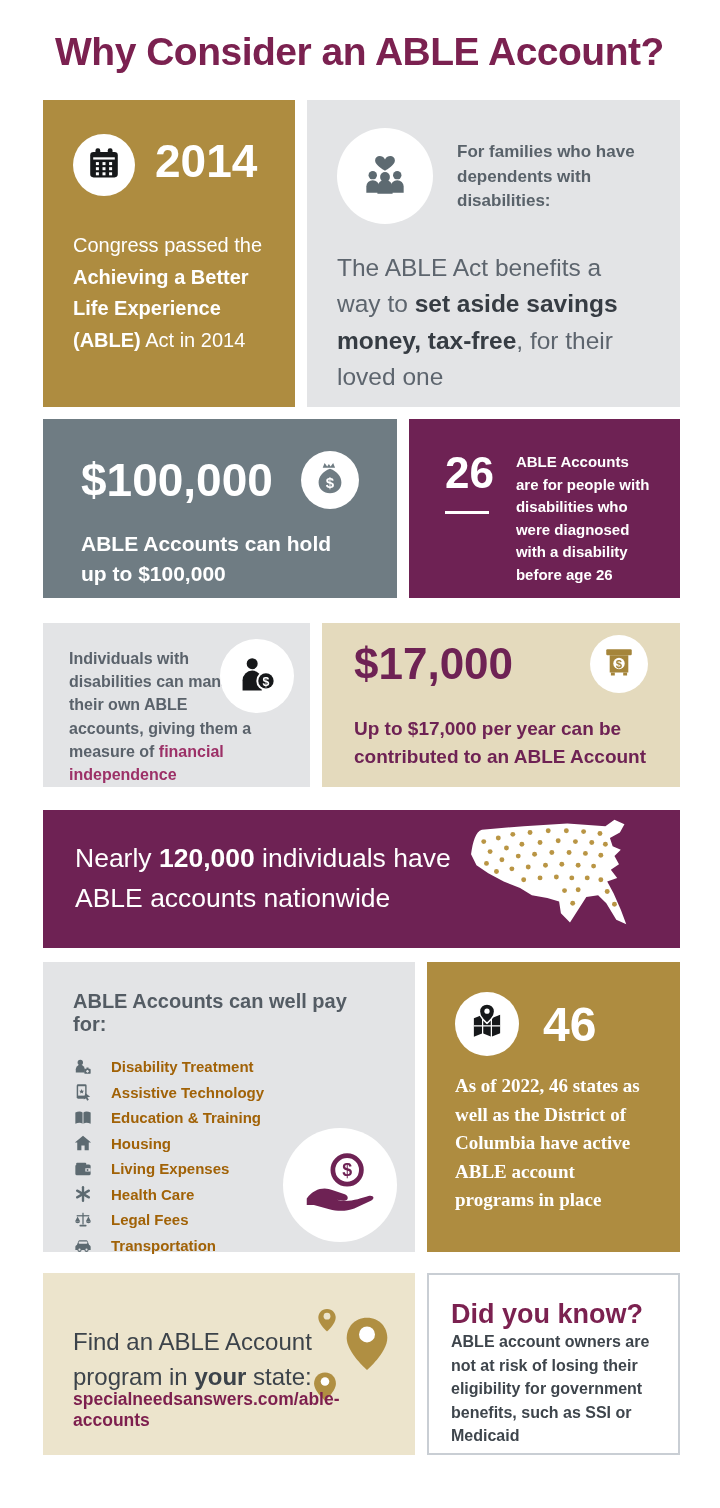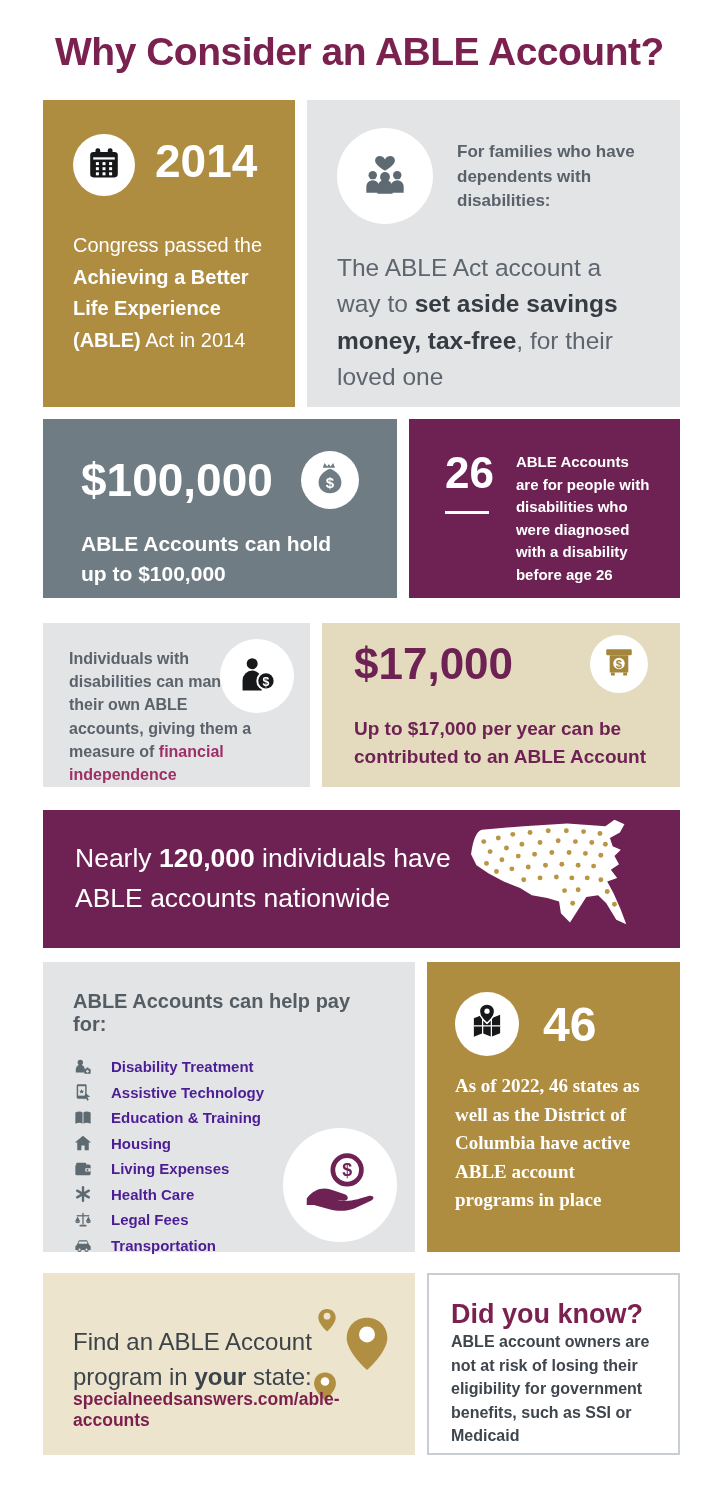--- a/index.html
+++ b/index.html
@@ -65,21 +65,21 @@
   .banner .txt { font-size:26.5px; line-height:1.5; width:400px; }
   .banner .txt b { font-weight:bold; }
   .banner .map { margin-left:auto; }
 
   
   .card-help { left:0; top:962px; width:372px; height:290px; background:#e3e4e6; padding:28px 30px; position:absolute; }
   .card-help h3 { font-size:20px; font-weight:bold; color:#545c64; }
   .card-help ul { list-style:none; margin-top:18px; }
   .card-help li { display:flex; align-items:center; height:25.5px; }
   .card-help li .li-icon { width:20px; display:flex; justify-content:center; flex:0 0 auto; }
-  .card-help li .li-label { margin-left:18px; font-size:15px; font-weight:bold; color:#4c1d95; }
+  .card-help li .li-label { margin-left:18px; font-size:15px; font-weight:bold; color:#a16207; }
   .card-help .circle { position:absolute; right:18px; top:166px; }
 
   .card-46 { left:384px; top:962px; width:253px; height:290px; background:#ae8c40; padding:30px 28px; color:#fff; }
   .card-46 .head { display:flex; align-items:center; }
   .card-46 .num { font-size:48px; font-weight:bold; margin-left:24px; }
   .card-46 .txt { margin-top:16px; font-size:19px; font-weight:bold; line-height:1.5;font-family:Liberation Serif, serif; }
 
   
   .card-find { left:0; top:1273px; width:372px; height:182px; background:#ece4cc; padding:28px 30px; position:absolute; }
   .card-find .txt { margin-top:24px; font-size:24px; color:#3c434a; line-height:1.45; width:250px; }
@@ -138,21 +138,21 @@
             <path d="M8,40 v-5.2 a5.5,5.5 0 0 1 11,0 V40 z"></path>
             <circle cx="34.5" cy="25" r="3.6"></circle>
             <path d="M29,40 v-5.2 a5.5,5.5 0 0 1 11,0 V40 z"></path>
             <circle cx="24" cy="26.5" r="4.2"></circle>
             <path d="M17.5,41 v-5.6 a6.5,6.5 0 0 1 13,0 V41 z"></path>
           </svg>
         </span>
       </div>
       <div class="label">For families who have dependents with disabilities:</div>
     </div>
-    <div class="main"><span>The ABLE Act account a way to </span><b>set aside savings money, tax-free</b><span>, for their loved one</span></div>
+    <div class="main"><span>The ABLE Act benefits a way to </span><b>set aside savings money, tax-free</b><span>, for their loved one</span></div>
   </div>
 
   <div class="card card-hold">
     <div class="head">
       <div class="amount">$100,000</div>
       <div class="circle c-58">
         <span>
           <svg width="38" height="38" viewBox="0 0 24 24">
             <path d="M8.6,2.6 l1.6,2.2 1.1,-1.7 1.1,1.7 1.6,-2.2 1.2,3 h-7.8 z" fill="#6f7c83"></path>
             <path d="M12,6.2 c-4.6,1.6 -7.2,5.1 -7.2,8.7 c0,4.2 3.1,6.7 7.2,6.7 s7.2,-2.5 7.2,-6.7 c0,-3.6 -2.6,-7.1 -7.2,-8.7 z" fill="#6f7c83"></path>
@@ -253,21 +253,21 @@
             <circle cx="130" cy="79" r="2.7"></circle>
             <circle cx="162" cy="81" r="2.7"></circle>
             <circle cx="170" cy="95" r="2.7"></circle>
             <circle cx="124" cy="94" r="2.7"></circle>
         </g>
       </svg>
     </span>
   </div>
 
   <div class="card card-help">
-    <h3>ABLE Accounts can help pay for:</h3>
+    <h3>ABLE Accounts can well pay for:</h3>
     <ul>
       <li>
         <span class="li-icon">
           <svg width="18" height="18" viewBox="0 0 20 20" fill="#5d6a71">
             <circle cx="7" cy="5" r="3"></circle>
               <path d="M2,16 v-3.4 a5,5 0 0 1 10,0 V16 z"></path>
             <rect x="11.5" y="12" width="7" height="5.6" rx="1"></rect>
               <rect x="13.8" y="10.6" width="2.4" height="1.6" fill="#5d6a71"></rect>
             <rect x="14.3" y="13.3" width="1.4" height="3" fill="#e3e4e6"></rect>
               <rect x="13.5" y="14.1" width="3" height="1.4" fill="#e3e4e6"></rect>

